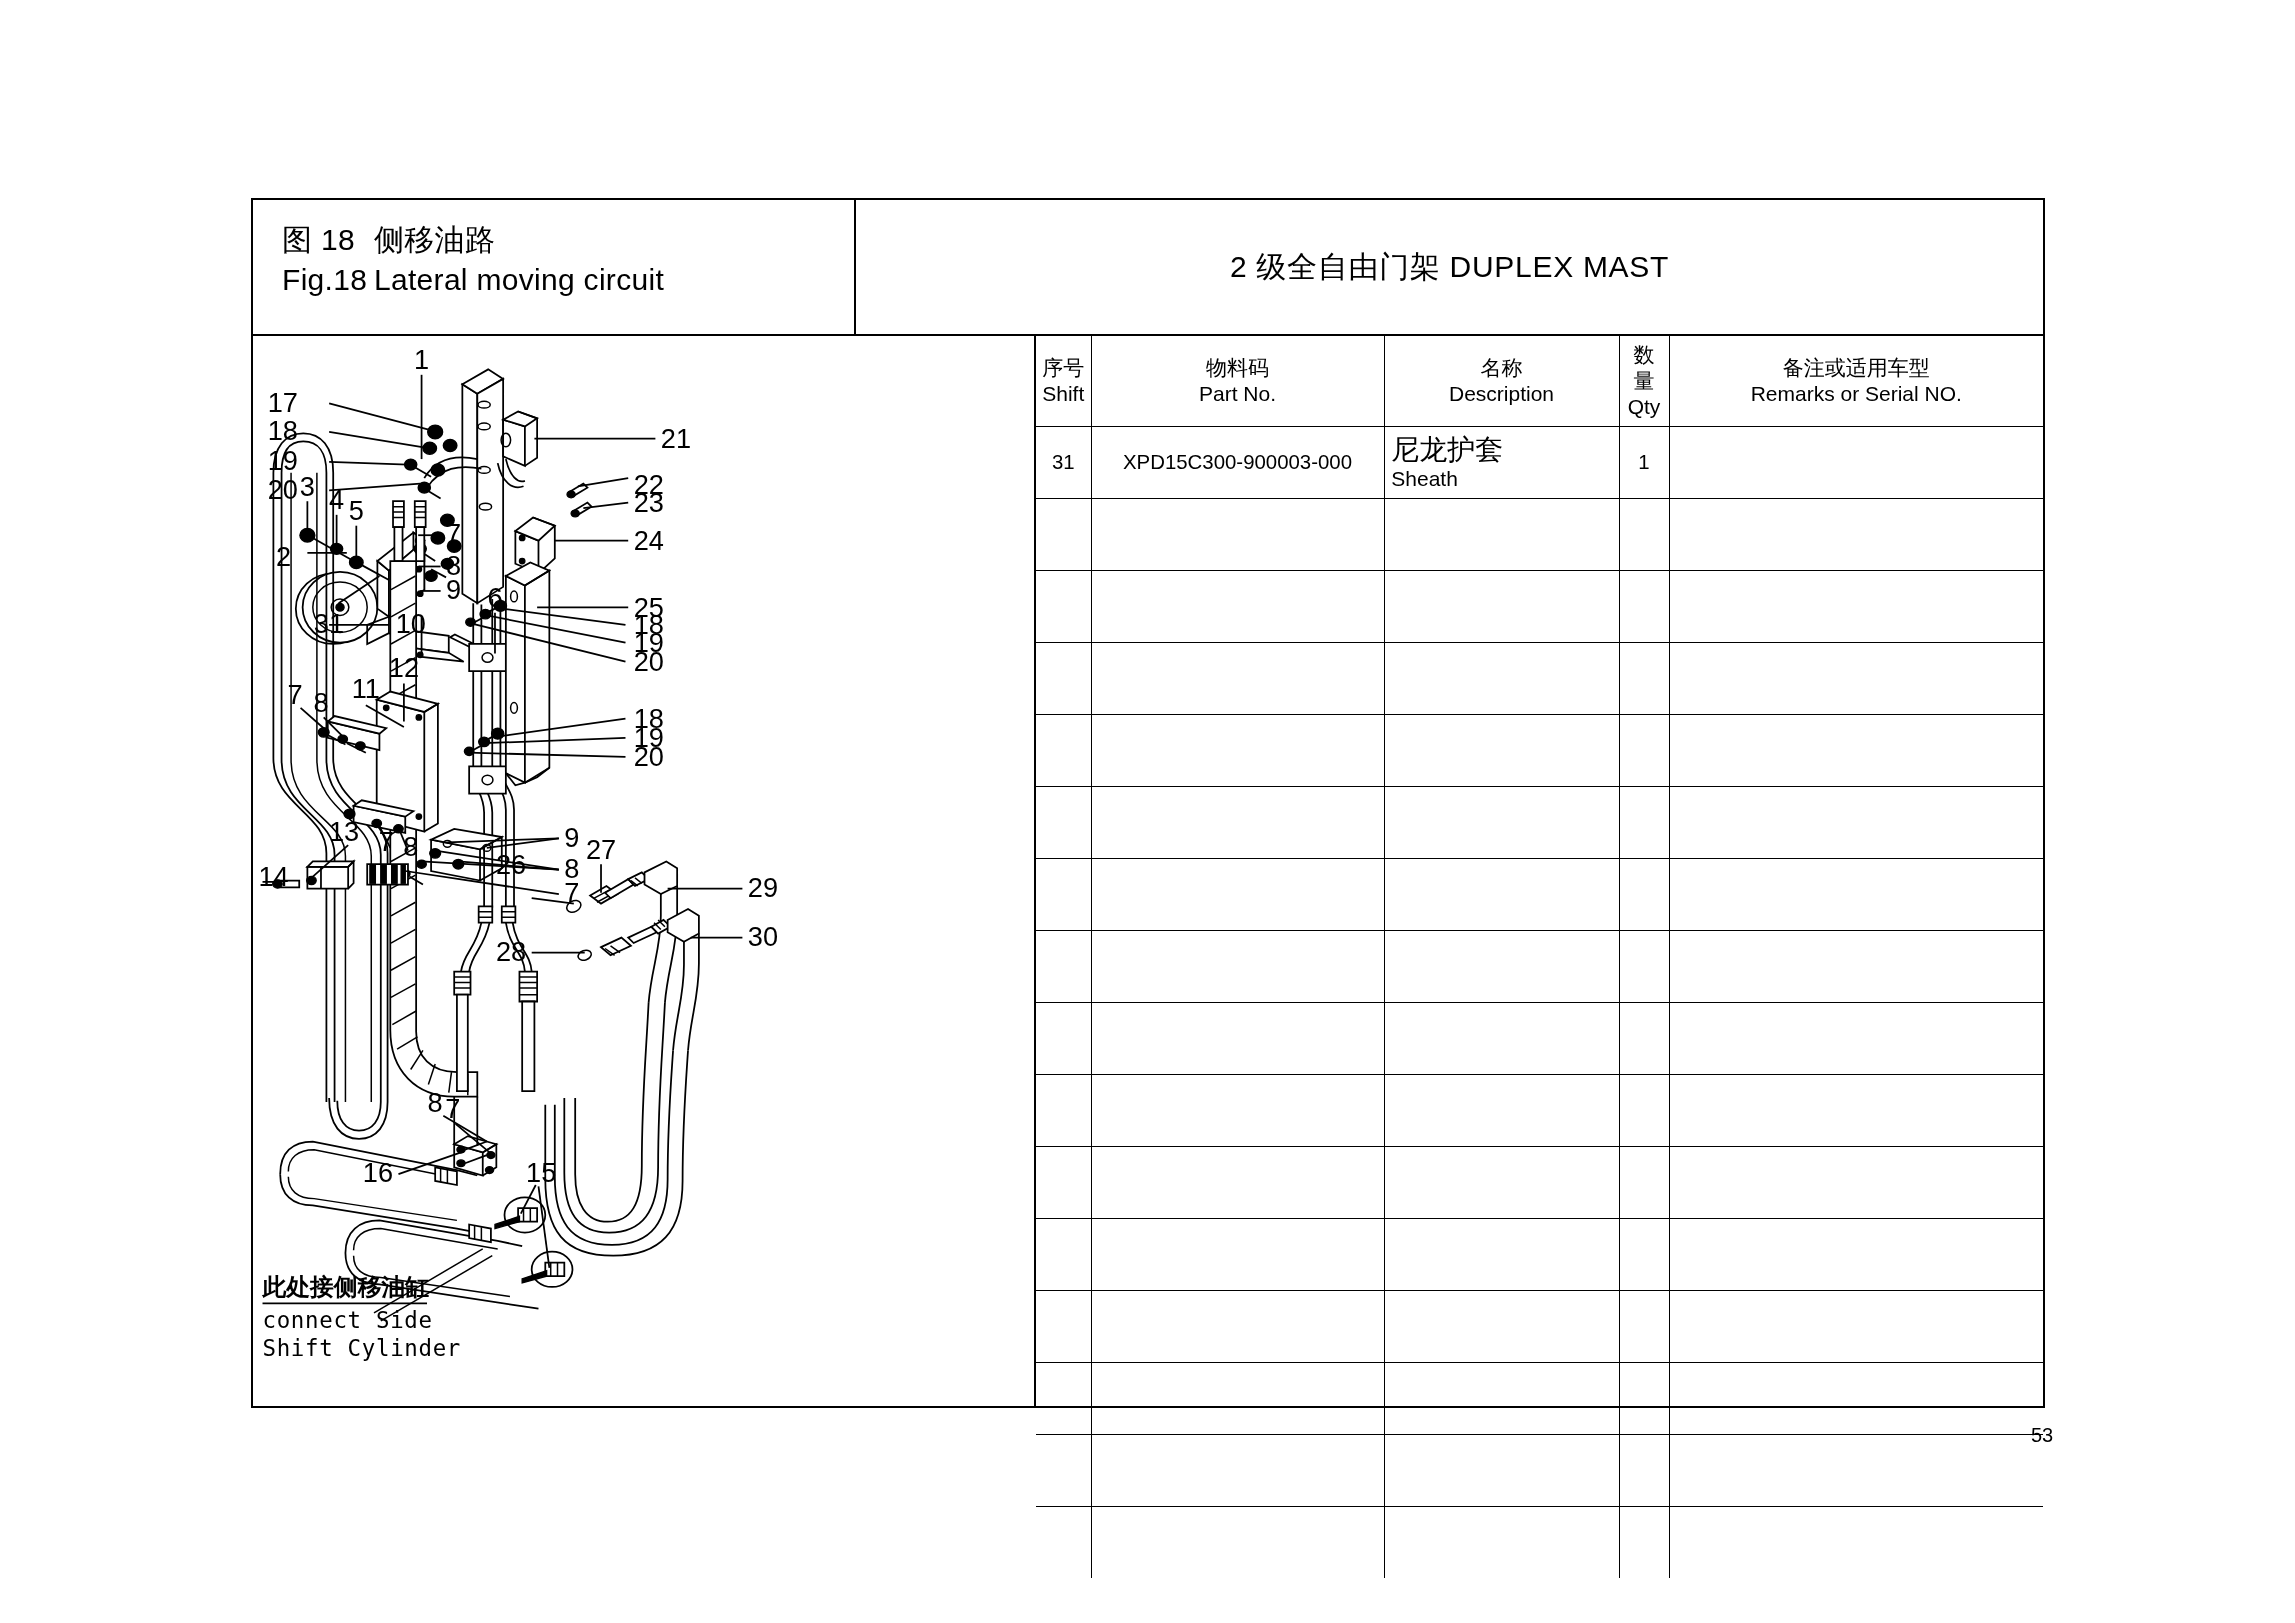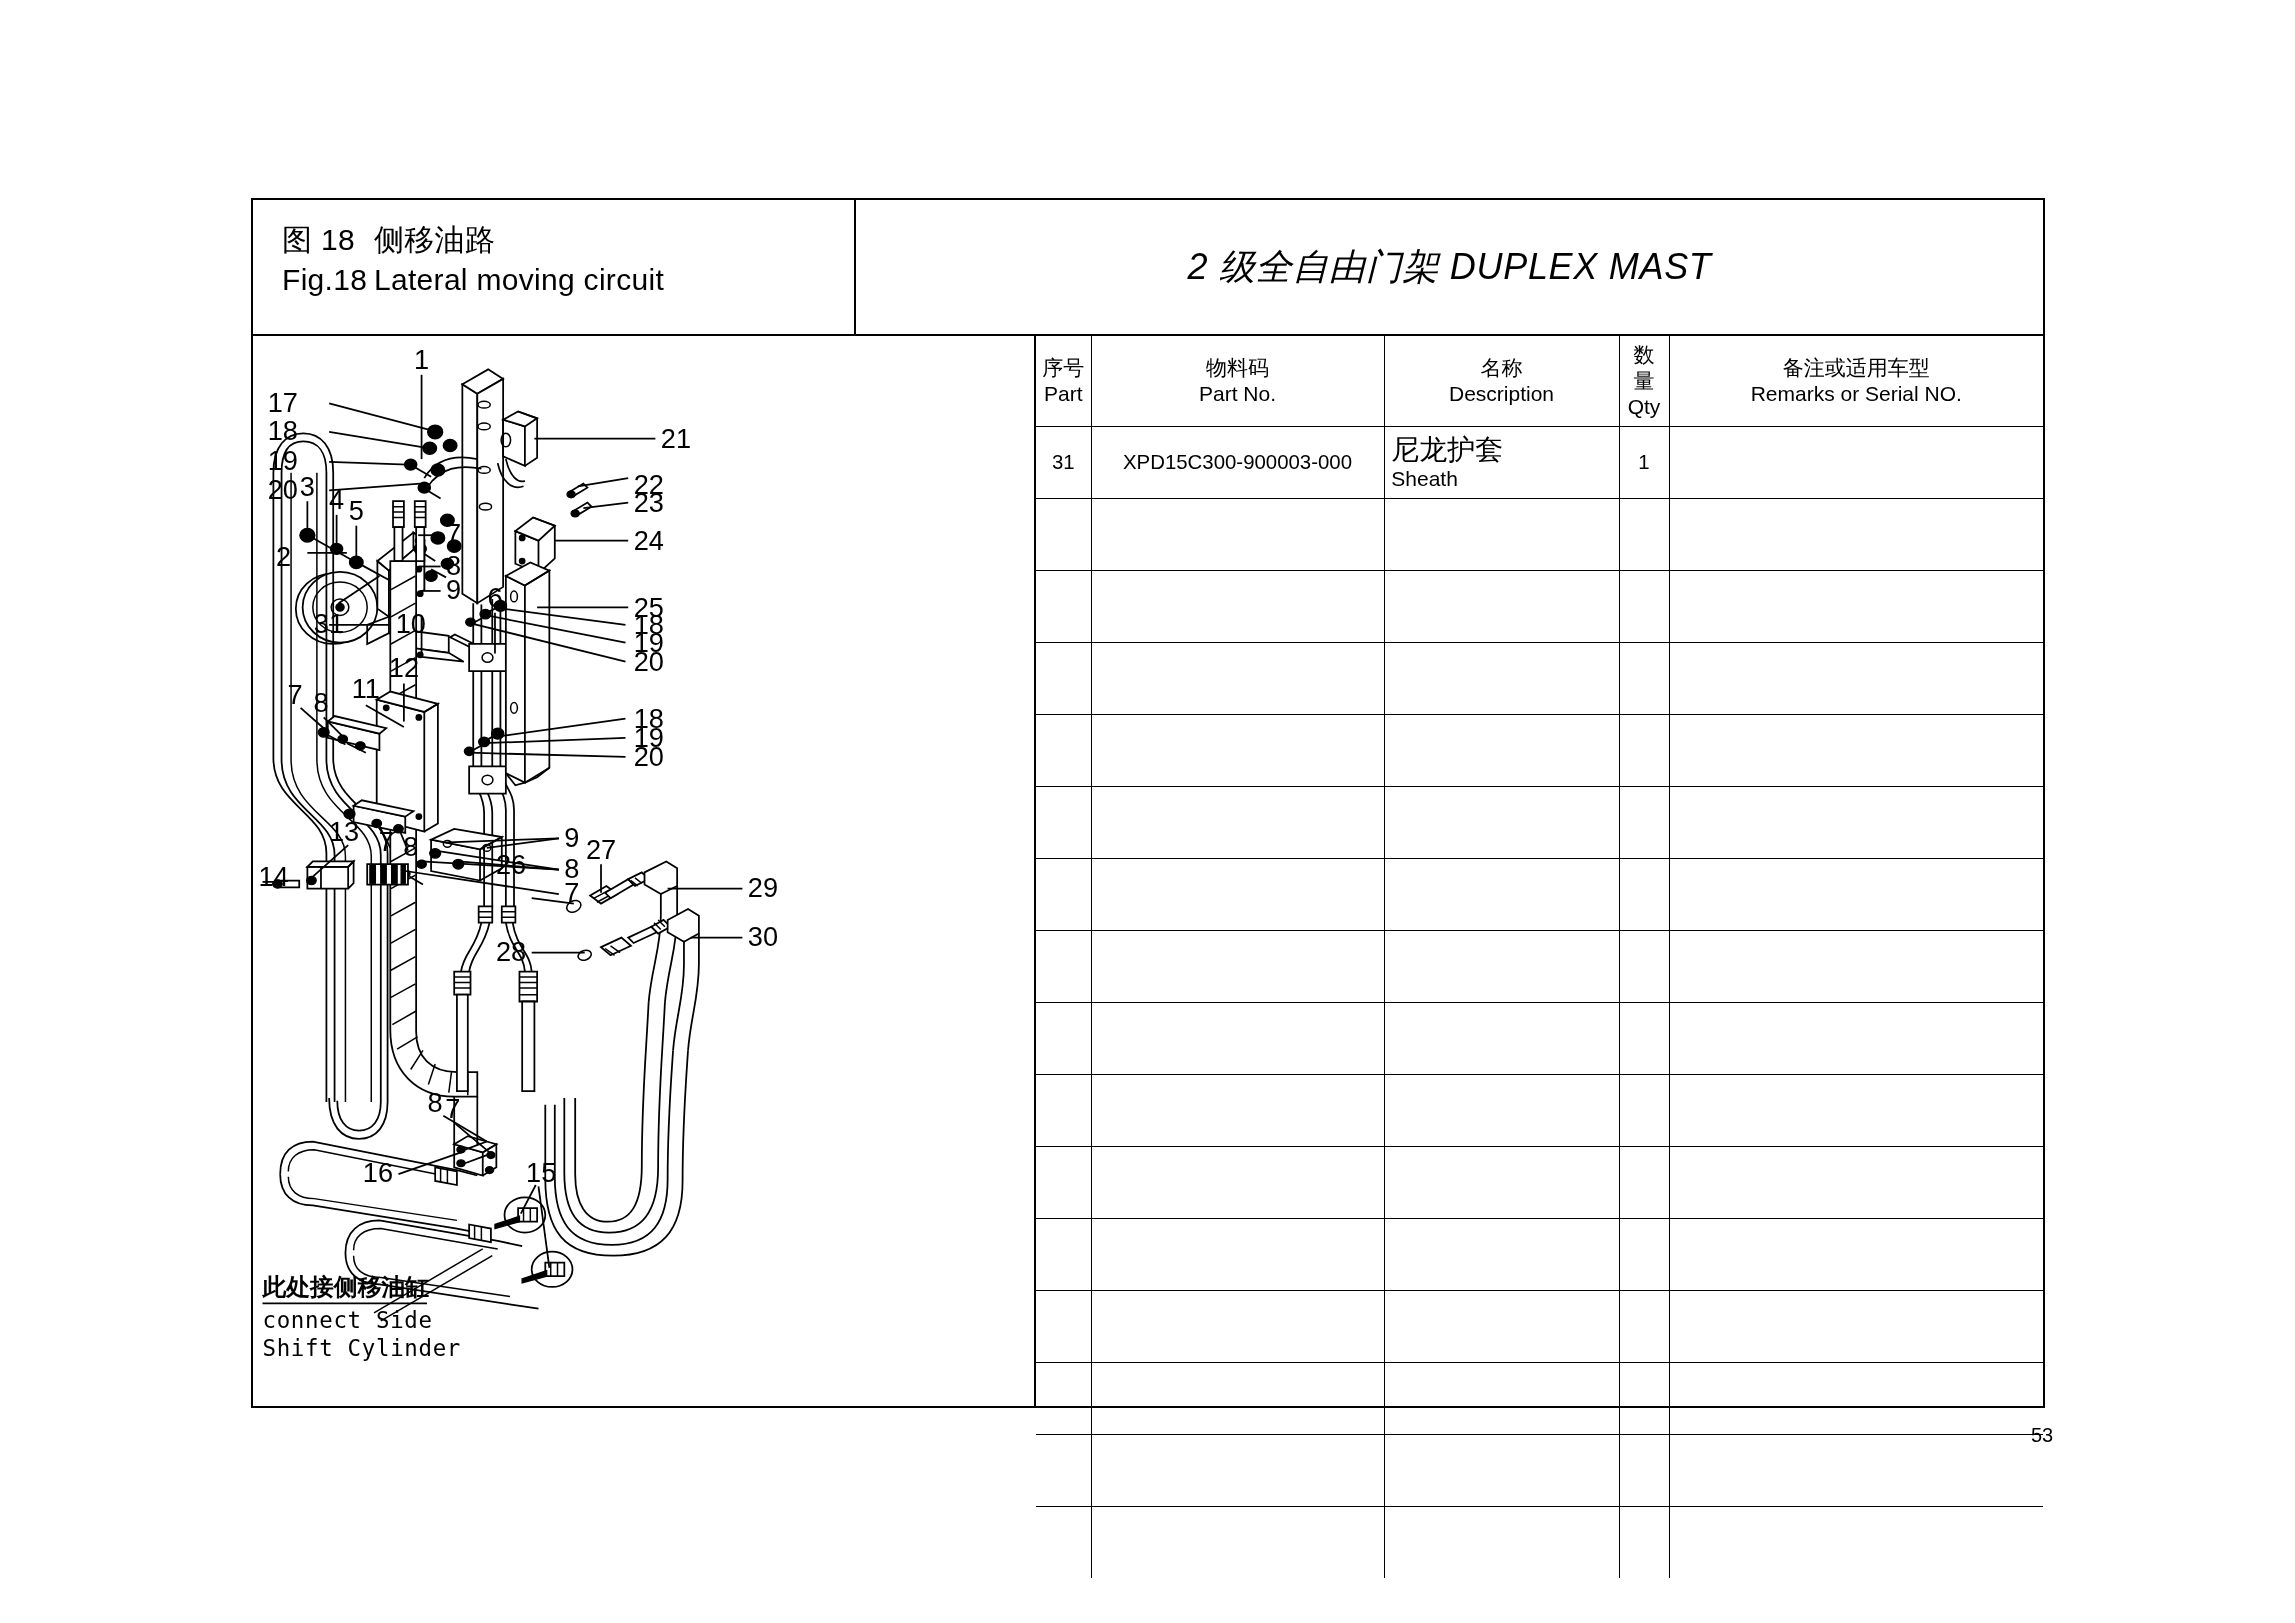--- a/index.html
+++ b/index.html
@@ -33,21 +33,21 @@
   #fig-title{
     position:absolute;left:29px;top:20.4px;
     line-height:1.32;white-space:nowrap;
   }
   .fig-line{display:block;font-size:30px;letter-spacing:0.3px;}
   .fig-line .fignum{display:inline-block;min-width:92px;}
   #mast-title{
     position:absolute;left:603px;top:0;right:0;height:100%;
     display:flex;align-items:center;justify-content:center;
   }
-  #mast-title span{font-size:36px;letter-spacing:0.7px;white-space:nowrap;font-style:italic;}
+  #mast-title span{font-size:30px;letter-spacing:0.7px;white-space:nowrap;}
 
   
   #body-area{position:absolute;left:0;top:136px;right:0;bottom:0;}
   #drawing-pane{
     position:absolute;left:0;top:0;width:783px;height:100%;
     box-sizing:border-box;border-right:2px solid #000;overflow:hidden;
   }
   #table-pane{
     position:absolute;left:783px;top:0;right:0;height:100%;
     box-sizing:border-box;
@@ -568,21 +568,21 @@
         </svg>
       </div>
 
       <div id="table-pane">
         <table class="parts">
           <tbody id="parts-tbody">
             <tr class="head">
               <td class="c-item">
                 <div class="hdr2">
                   <span class="cn">序号</span>
-                  <span class="en">Part</span>
+                  <span class="en">Shift</span>
                 </div>
               </td>
               <td class="c-part">
                 <div class="hdr2">
                   <span class="cn">物料码</span>
                   <span class="en">Part No.</span>
                 </div>
               </td>
               <td class="c-desc">
                 <div class="hdr2">

